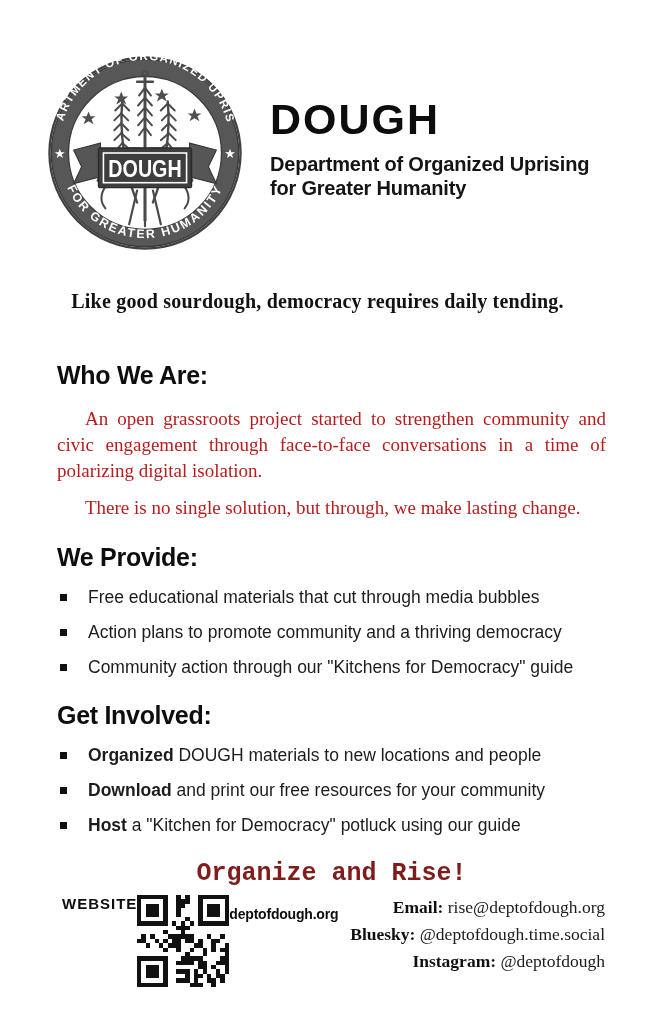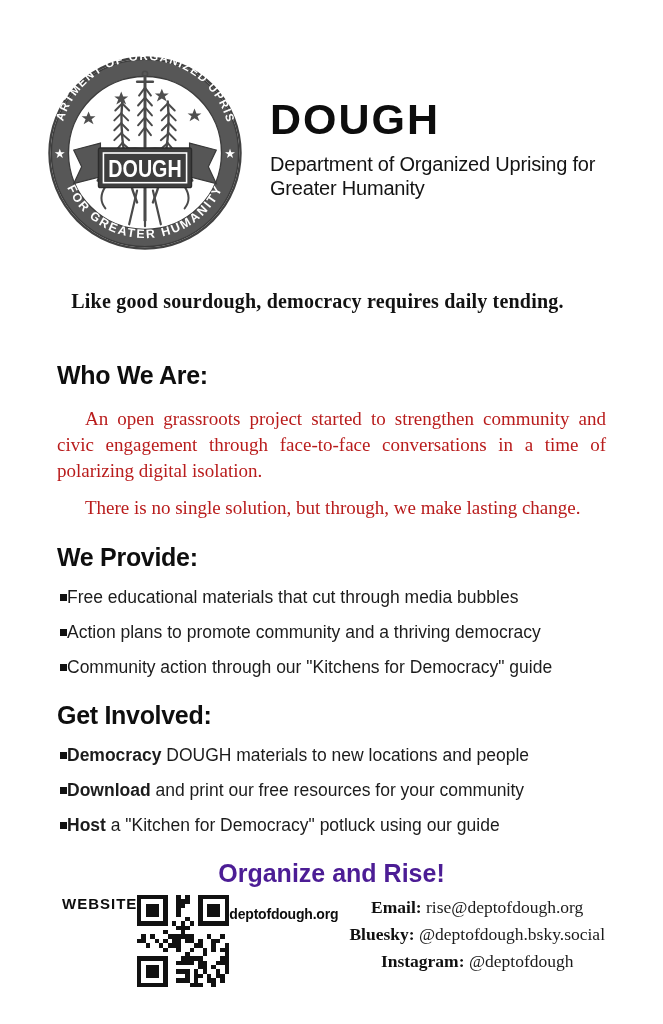--- a/index.html
+++ b/index.html
@@ -10,65 +10,65 @@
   }
   
   .header { display:flex; padding:54px 0 0 46px; }
   .logo-wrap { width:198px; height:198px; flex:none; }
   .title-block { margin-left:26px; padding-top:44px; }
   .main-title {
     font-family:"Liberation Sans", sans-serif; font-weight:800;
     font-size:43px; letter-spacing:2px; color:#0d0d0d; line-height:1;
   }
   .sub-title {
-    font-family:"Liberation Sans", sans-serif; font-weight:normal;
+    font-family:"Liberation Sans", sans-serif; font-weight:bold;
     font-size:20px; line-height:1.22; width:332px; margin-top:11px;
     letter-spacing:-0.2px; color:#141414;
   }
   
   .tagline {
     margin-top:38px; text-align:center; transform:translateX(-14px);
     font-weight:bold; font-size:20px; color:#121212; letter-spacing:0.2px;
   }
   .content { padding:0 57px;margin-top:48px; }
   .sec-heading {
     font-family:"Liberation Sans", sans-serif; font-weight:bold;
     font-size:25px; letter-spacing:-0.3px; color:#0e0e0e; margin-top:22px;
   }
   .para {
     margin-top:16px; font-size:19px; line-height:1.36;
     text-align:justify; text-indent:28px; color:#b91c1c;
   }
   .para.single { margin-top:12px; text-align:left; }
   .bullet-list { list-style:none; margin-top:15px; }
   .bullet-list li {
-    display:flex; align-items:flex-start; margin-bottom:13px;
+    display:flex; align-items:flex-start; gap:21px; margin-bottom:13px;
     font-family:"Liberation Sans", sans-serif; font-size:17.5px;
     line-height:1.25; color:#1c1c1c;
   }
   .sq { width:7px; height:7px; background:#101010; margin-top:7px; margin-left:3px; flex:none; }
   .lead { font-weight:bold; }
   .cta {
     margin-top:22px; text-align:center;
-    font-family:Liberation Sans, sans-serif; font-weight:bold;
-    font-size:25px; color:#4c1d95;
+    font-family:Liberation Mono, monospace; font-weight:bold;
+    font-size:25px; color:#7f1d1d;
   }
   
   .footer { display:flex; justify-content:space-between; align-items:flex-end; padding:6px 58px 0 60px; }
   .web-col { display:flex; flex-direction:row; }
   .web-label {
     font-family:"Liberation Sans", sans-serif; font-weight:bold;
     font-size:15px; letter-spacing:1px; color:#0d0d0d; margin:0 0 5px 2px;
   }
   .qr { width:92px; height:92px; }
   .site-url {
     font-family:"Liberation Sans", sans-serif; font-weight:bold;
     font-size:14px; color:#0d0d0d; margin-top:11px; letter-spacing:-0.2px;
   }
-  .contact { text-align:center; font-size:17.5px; line-height:1.55; color:#1b1b1b; margin-bottom:12px; }
+  .contact { text-align:right; font-size:17.5px; line-height:1.55; color:#1b1b1b; margin-bottom:12px; }
   .contact b { color:#101010; }
 </style>
 </head>
 <body>
 
 <div class="header">
   <div class="logo-wrap">
     <svg viewBox="0 0 200 200" width="198" height="198">
       <defs>
         <path id="arcTop" d="M 16.9,69.8 A 86,86 0 0 1 183.1,69.8" fill="none"></path>
@@ -189,21 +189,21 @@
     <li>
         <span class="sq"></span>
         <span>Community action through our "Kitchens for Democracy" guide</span>
       </li>
   </ul>
 
   <div class="sec-heading">Get Involved:</div>
   <ul class="bullet-list">
     <li>
         <span class="sq"></span>
-        <span><b class="lead">Democracy</b><span> DOUGH materials to new locations and people</span></span>
+        <span><b class="lead">Organized</b><span> DOUGH materials to new locations and people</span></span>
       </li>
     <li>
         <span class="sq"></span>
         <span><b class="lead">Download</b><span> and print our free resources for your community</span></span>
       </li>
     <li>
         <span class="sq"></span>
         <span><b class="lead">Host</b><span> a "Kitchen for Democracy" potluck using our guide</span></span>
       </li>
   </ul>
@@ -416,16 +416,16 @@
           <rect x="12" y="20" width="1" height="1"></rect>
           <rect x="13" y="20" width="1" height="1"></rect>
           <rect x="14" y="20" width="1" height="1"></rect>
           <rect x="17" y="20" width="1" height="1"></rect>
         </g>
       </svg>
     <div class="site-url">deptofdough.org</div>
   </div>
   <div class="contact">
     <div><b>Email:</b><span> rise@deptofdough.org</span></div>
-    <div><b>Bluesky:</b><span> @deptofdough.bsky.social</span></div>
+    <div><b>Bluesky:</b><span> @deptofdough.time.social</span></div>
     <div><b>Instagram:</b><span> @deptofdough</span></div>
   </div>
 </div>
 
 </body></html>

